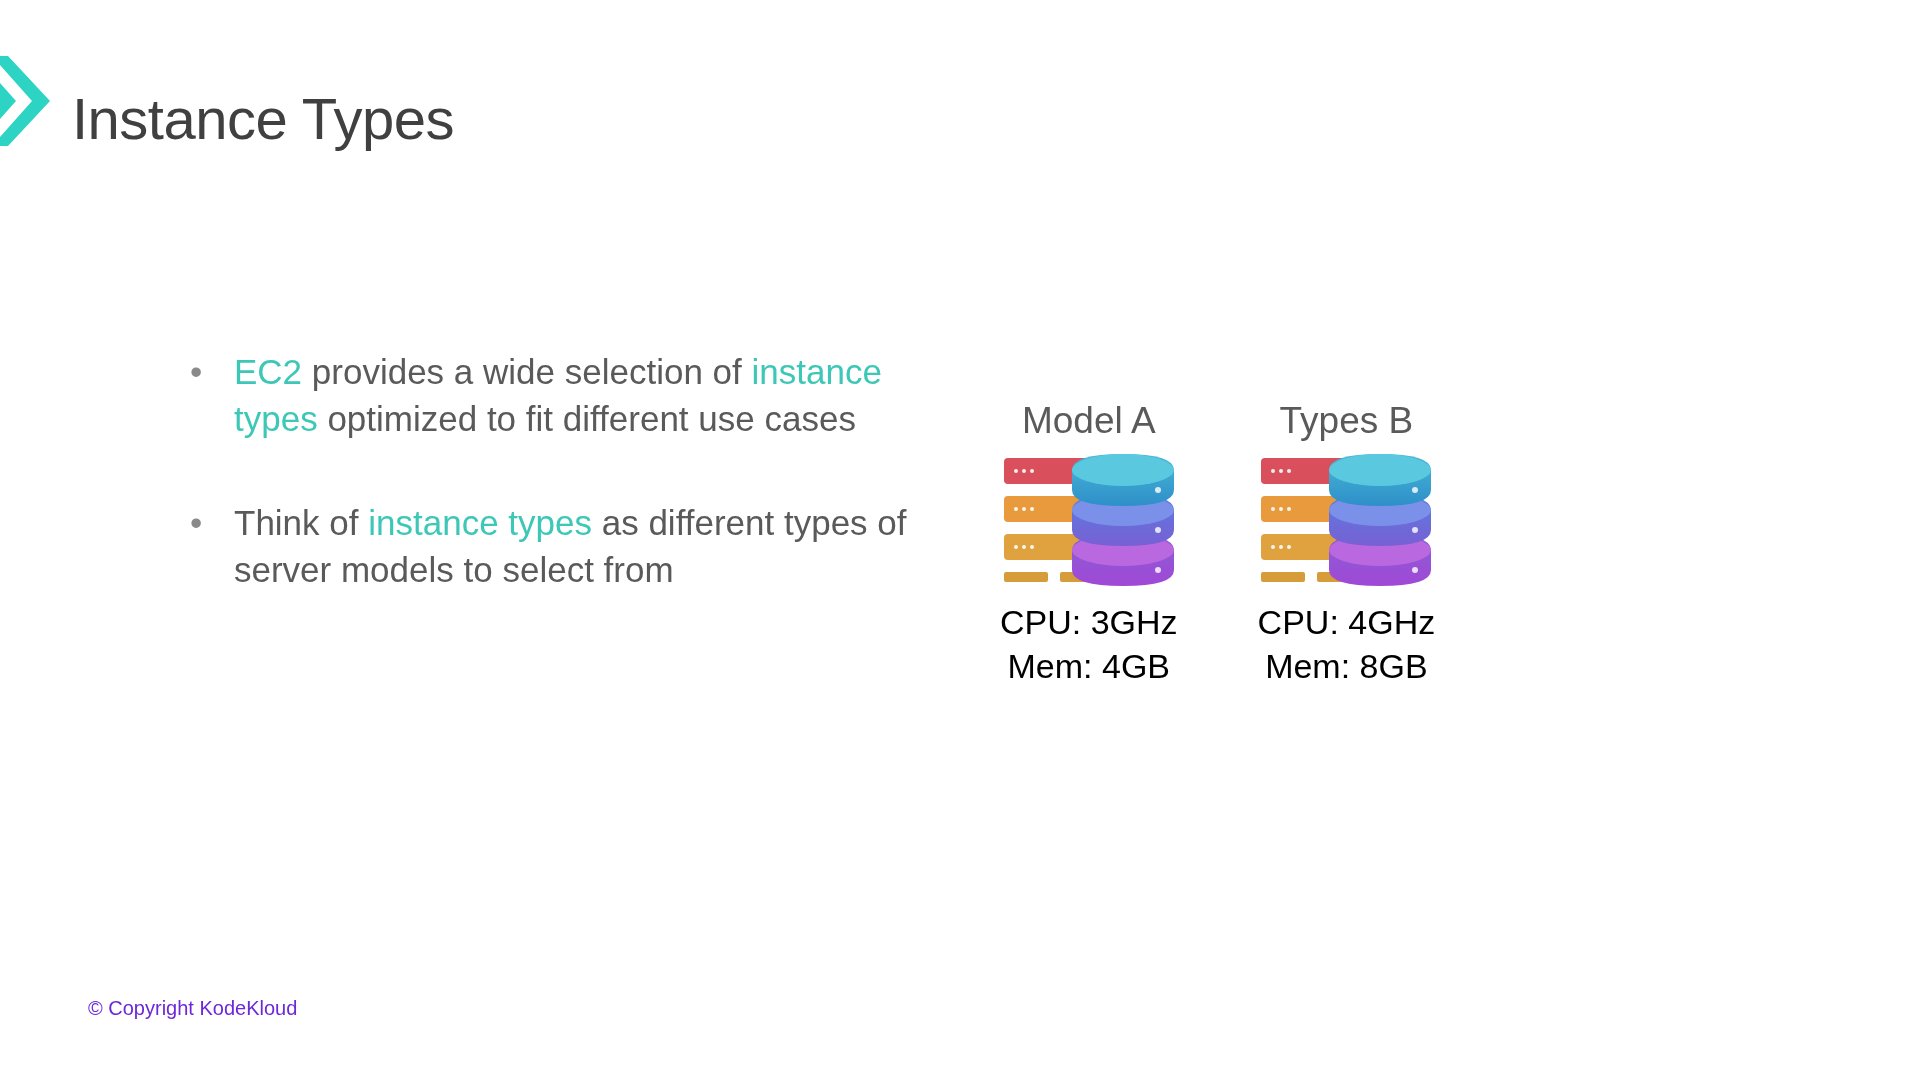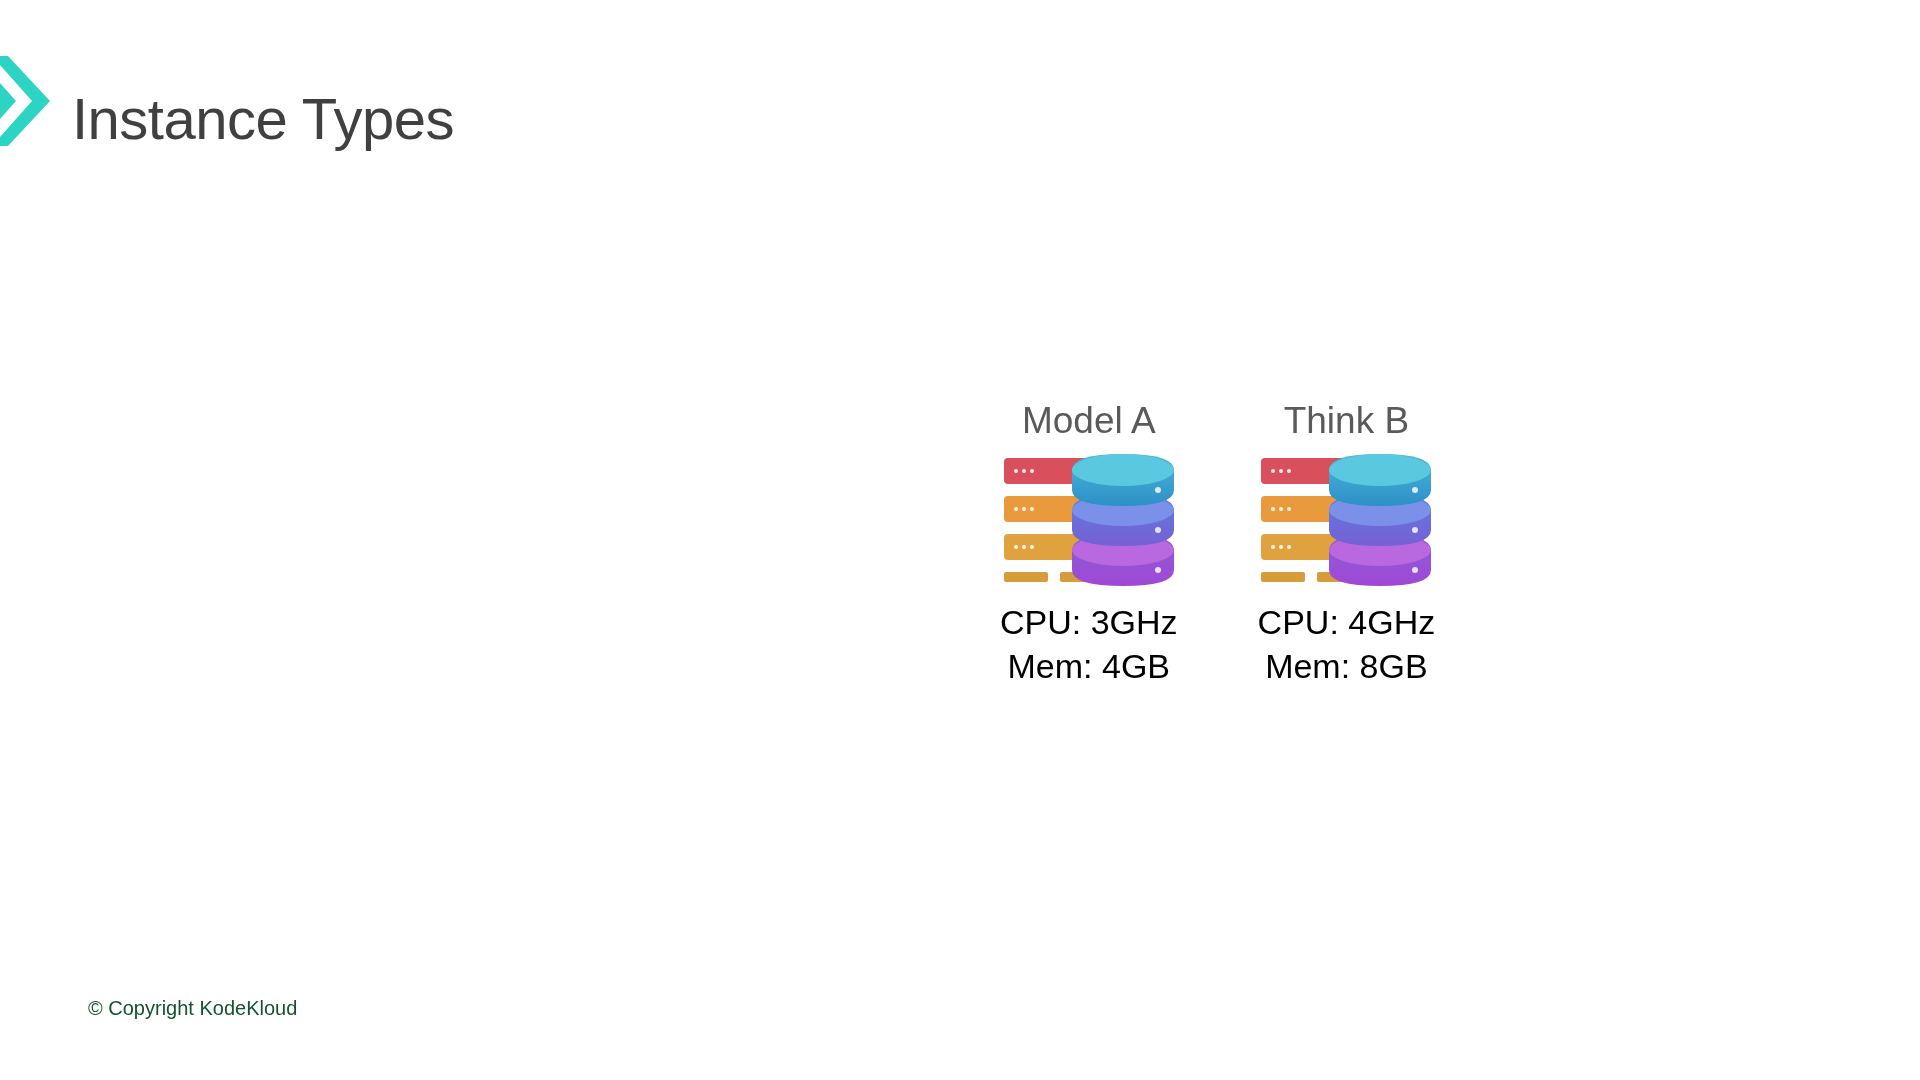--- a/index.html
+++ b/index.html
@@ -143,36 +143,38 @@
       color: #000000;
       line-height: 1.3;
       text-align: center;
       font-weight: 400;
     }
     .copyright {
       position: absolute;
       bottom: 60px;
       left: 88px;
       font-size: 20px;
-      color: #14532d;
+      color: #6d28d9;
     }
   </style>
 </head>
 <body>
 
 <div class="chevron-decoration">
   <svg width="60" height="90" viewBox="0 0 60 90">
     <path d="M 0 0 L 40 45 L 0 90 L 16 90 L 58 45 L 16 0 Z" fill="#2dd4c4"></path>
     <path d="M 0 18 L 24 45 L 0 72 Z" fill="#2dd4c4"></path>
   </svg>
 </div>
 
 <h1 class="title">Instance Types</h1>
 
 <div class="bullets">
+  <div class="bullet-item"><span class="highlight">EC2</span><span> provides a wide selection of </span><span class="highlight">instance types</span><span> optimized to fit different use cases</span></div>
+  <div class="bullet-item"><span>Think of </span><span class="highlight">instance types</span><span> as different types of server models to select from</span></div>
 </div>
 
 <div class="models-container">
   <div class="model">
     <div class="model-name">Model A</div>
     <div class="model-icon">
       <div class="server-bars">
         <div class="server-bar red">
             <div class="dots">
               <div class="dot"></div>
@@ -225,21 +227,21 @@
           <circle cx="86" cy="76" r="3" fill="rgba(255,255,255,0.8)"></circle>
           <circle cx="86" cy="116" r="3" fill="rgba(255,255,255,0.8)"></circle>
         </svg>
       </div>
     </div>
     <div class="model-spec">CPU: 3GHz</div>
     <div class="model-spec">Mem: 4GB</div>
   </div>
 
   <div class="model">
-    <div class="model-name">Think B</div>
+    <div class="model-name">Types B</div>
     <div class="model-icon">
       <div class="server-bars">
         <div class="server-bar red">
             <div class="dots">
               <div class="dot"></div>
               <div class="dot"></div>
               <div class="dot"></div>
             </div>
           </div>
         <div class="server-bar yellow">

